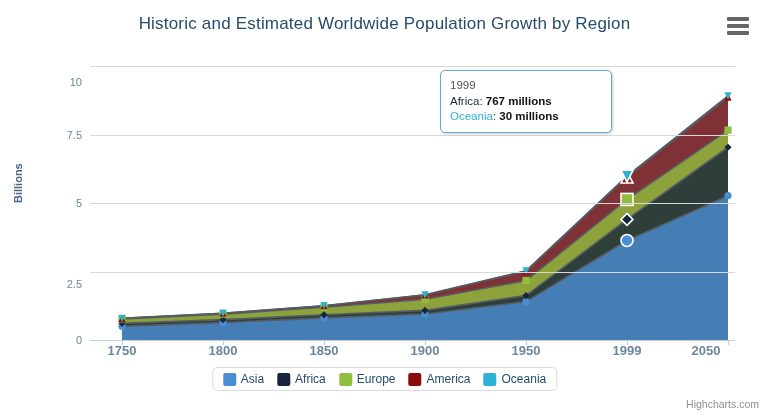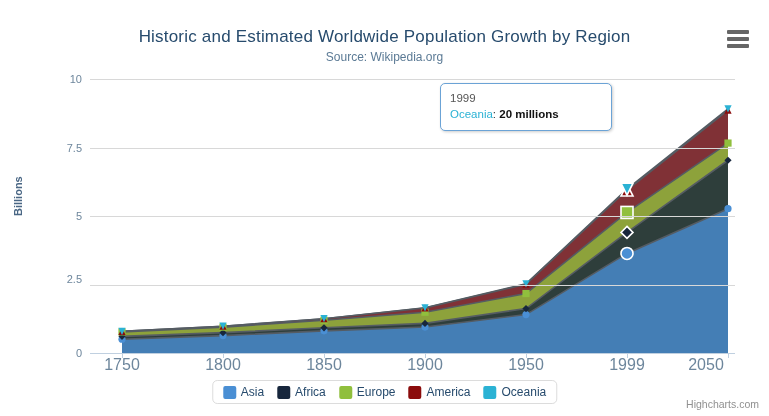--- a/index.html
+++ b/index.html
@@ -1,21 +1,21 @@
 <!DOCTYPE html>
 <html><head>
 <meta charset="utf-8">
 <style>
   html,body{margin:0;padding:0;}
   body{
     width:769px;height:416px;background:#ffffff;
     font-family:"Liberation Sans", sans-serif;
     overflow:hidden;position:relative;
   }
-  #chart{position:absolute;inset:0;margin-top:13px;}
+  #chart{position:absolute;inset:0;}
 
   .title{
     position:absolute;top:14px;left:0;width:769px;text-align:center;
     font-size:17px;color:#274b6d;letter-spacing:.2px;
   }
   .subtitle{
     position:absolute;top:37px;left:0;width:769px;text-align:center;
     font-size:12px;color:#5b7a95;
   }
 
@@ -37,21 +37,21 @@
   .ylabels{position:absolute;left:36px;top:66px;width:46px;height:274px;}
 
   .yaxis-title{
     position:absolute;left:12px;top:203px;font-size:11px;color:#4a6785;
     font-weight:bold;transform:rotate(-90deg);transform-origin:left top;white-space:nowrap;
   }
 
   .xlabels{position:absolute;left:90px;top:343px;width:645px;height:18px;}
   .xlabel-txt{
     position:absolute;transform:translateX(-50%);
-    font-size:16px;color:#6d869c;white-space:nowrap;
+    font-size:13px;color:#6d869c;white-space:nowrap;font-weight:bold;
   }
   .xtick{position:absolute;top:340px;width:1px;height:5px;background:#c0d0e0;}
 
   .tooltip{
     position:absolute;left:440px;top:70px;width:152px;
     background:#ffffff;border:1px solid #6ba3d6;border-radius:5px;
     padding:7px 9px 8px 9px;box-shadow:1px 1px 3px rgba(0,0,0,.20);
     font-size:11.5px;line-height:15px;color:#333;z-index:30;
   }
   .tt-head{color:#555;font-size:11.5px;margin-bottom:1px;}
@@ -71,35 +71,34 @@
   .credits{
     position:absolute;right:10px;bottom:6px;font-size:10.5px;color:#909090;cursor:pointer;
   }
 </style>
 </head>
 <body>
 
 <div id="chart">
 
   <div class="title">Historic and Estimated Worldwide Population Growth by Region</div>
-  <div class="subtitle">Source: Wikipedia.org</div>
 
   <div class="menu-btn">
     <i></i>
     <i></i>
     <i></i>
   </div>
 
   <div class="yaxis-title">Billions</div>
   <div class="ylabels" id="ylabels">
       <div class="ylabel-txt" style="top: 274px;">0</div>
-      <div class="ylabel-txt" style="top: 200px;">2.5</div>
+      <div class="ylabel-txt" style="top: 218px;">2.5</div>
       <div class="ylabel-txt" style="top: 137px;">5</div>
       <div class="ylabel-txt" style="top: 68.5px;">7.5</div>
-      <div class="ylabel-txt" style="top: 0px;">10</div>
+      <div class="ylabel-txt" style="top: 16px;">10</div>
     </div>
 
   <div class="plot" id="plot">
     <svg id="svg" width="645" height="274">
         <path d="M32,252.32659999999998 L133,247.2028 L234,239.6952 L335,228.79000000000002 L436,204.8972 L537,110.2028 L638,29.893400000000014 L638,274 L32,274 Z" fill="#2bb2d4" fill-opacity="0.80"></path>
         <path d="M32,252.32659999999998 L133,247.2028 L234,239.6952 L335,228.79000000000002 L436,204.8972 L537,110.2028 L638,29.893400000000014 " fill="none" stroke="#555c63" stroke-width="1.6"></path>
         <path d="M32,252.38139999999999 L133,247.2576 L234,239.75 L335,228.9544 L436,205.2534 L537,111.0248 L638,31.153800000000018 L638,274 L32,274 Z" fill="#8b0c0c" fill-opacity="0.80"></path>
         <path d="M32,252.38139999999999 L133,247.2576 L234,239.75 L335,228.9544 L436,205.2534 L537,111.0248 L638,31.153800000000018 " fill="none" stroke="#555c63" stroke-width="1.6"></path>
         <path d="M32,252.8746 L133,248.107 L234,241.2296 L335,233.2288 L436,214.542 L537,133.438 L638,64.06120000000001 L638,274 L32,274 Z" fill="#90bf3d" fill-opacity="0.80"></path>
         <path d="M32,252.8746 L133,248.107 L234,241.2296 L335,233.2288 L436,214.542 L537,133.438 L638,64.06120000000001 " fill="none" stroke="#555c63" stroke-width="1.6"></path>
@@ -160,21 +159,22 @@
       <div class="xlabel-txt" style="left: 234px;">1850</div>
       <div class="xlabel-txt" style="left: 335px;">1900</div>
       <div class="xlabel-txt" style="left: 436px;">1950</div>
       <div class="xlabel-txt" style="left: 537px;">1999</div>
       <div class="xlabel-txt" style="left: 616px;">2050</div>
     </div>
 
   <div class="tooltip">
     <div class="tt-head">1999</div>
     <div id="tt-rows">
-        <div class="tt-row"><span class="tt-name" style="color: rgb(43, 178, 212);">Oceania</span><span>: </span><span class="tt-val">20 millions</span></div>
+        <div class="tt-row"><span class="tt-name" style="color: rgb(23, 38, 60);">Africa</span><span>: </span><span class="tt-val">767 millions</span></div>
+        <div class="tt-row"><span class="tt-name" style="color: rgb(43, 178, 212);">Oceania</span><span>: </span><span class="tt-val">30 millions</span></div>
       </div>
   </div>
 
   <div class="legend" id="legend">
       <div class="legend-item">
         <span class="legend-swatch" style="background: rgb(74, 143, 212);"></span>
         <span class="legend-label">Asia</span>
       </div>
       <div class="legend-item">
         <span class="legend-swatch" style="background: rgb(23, 38, 60);"></span>

